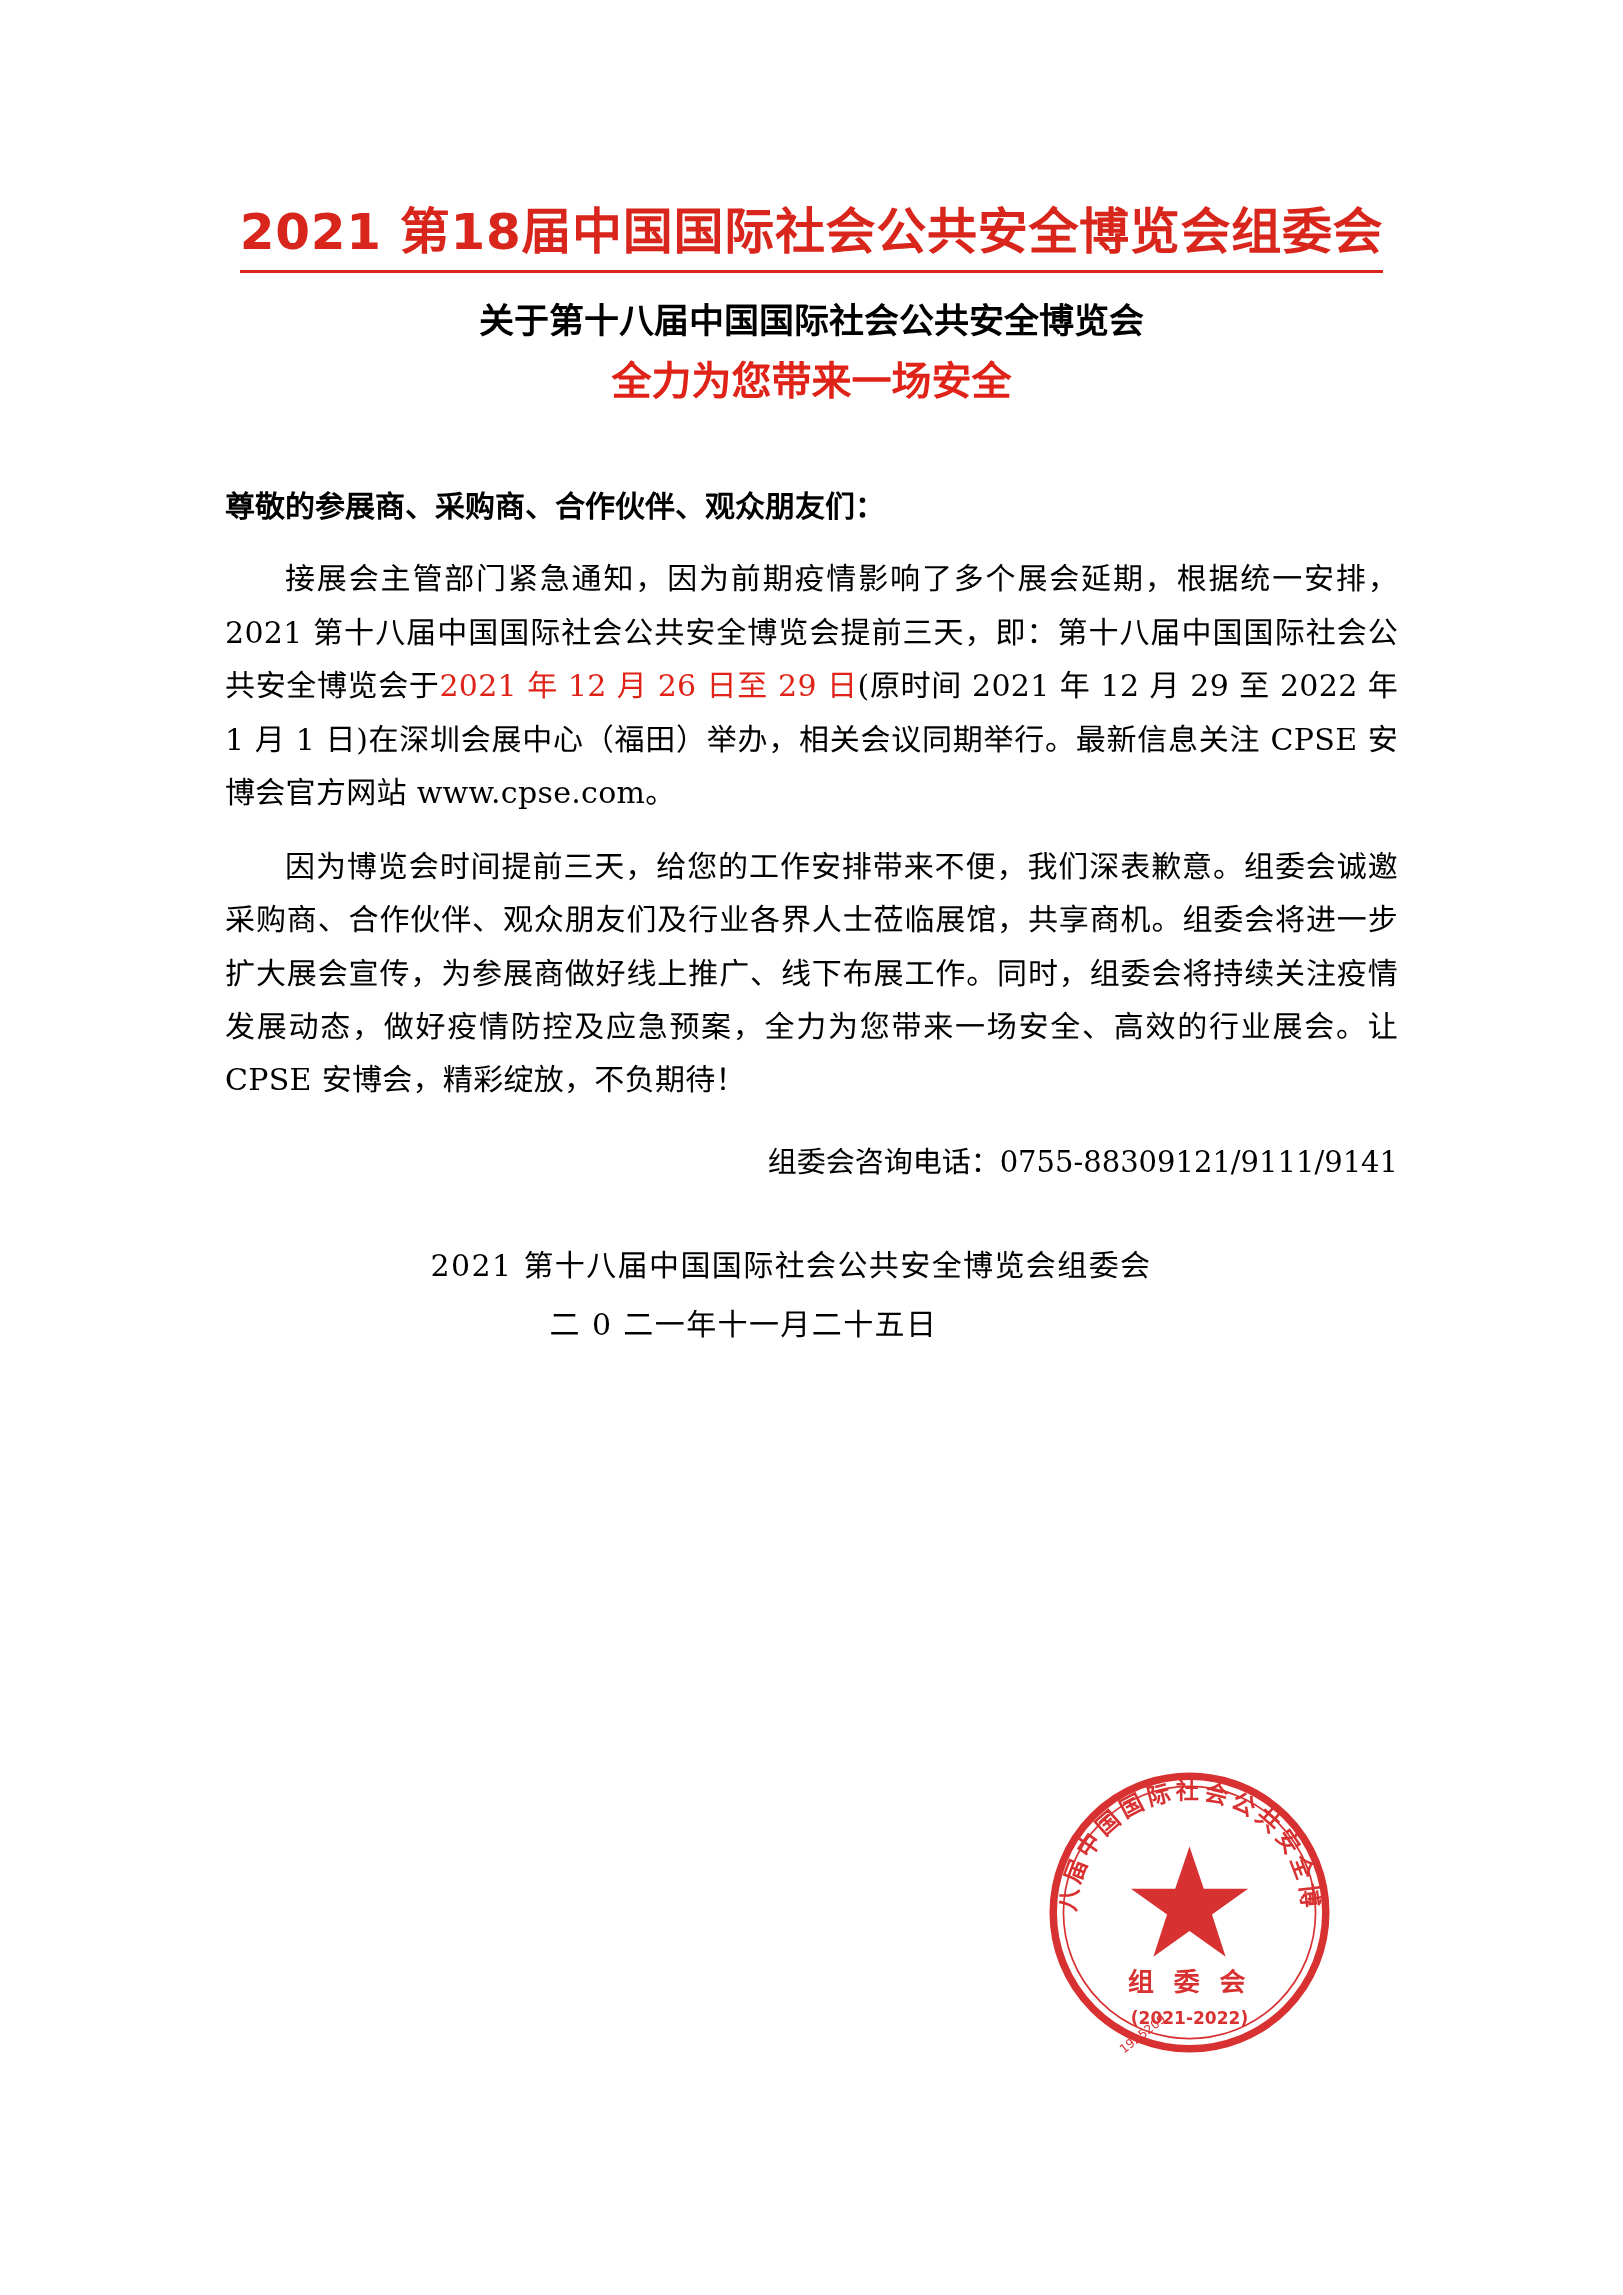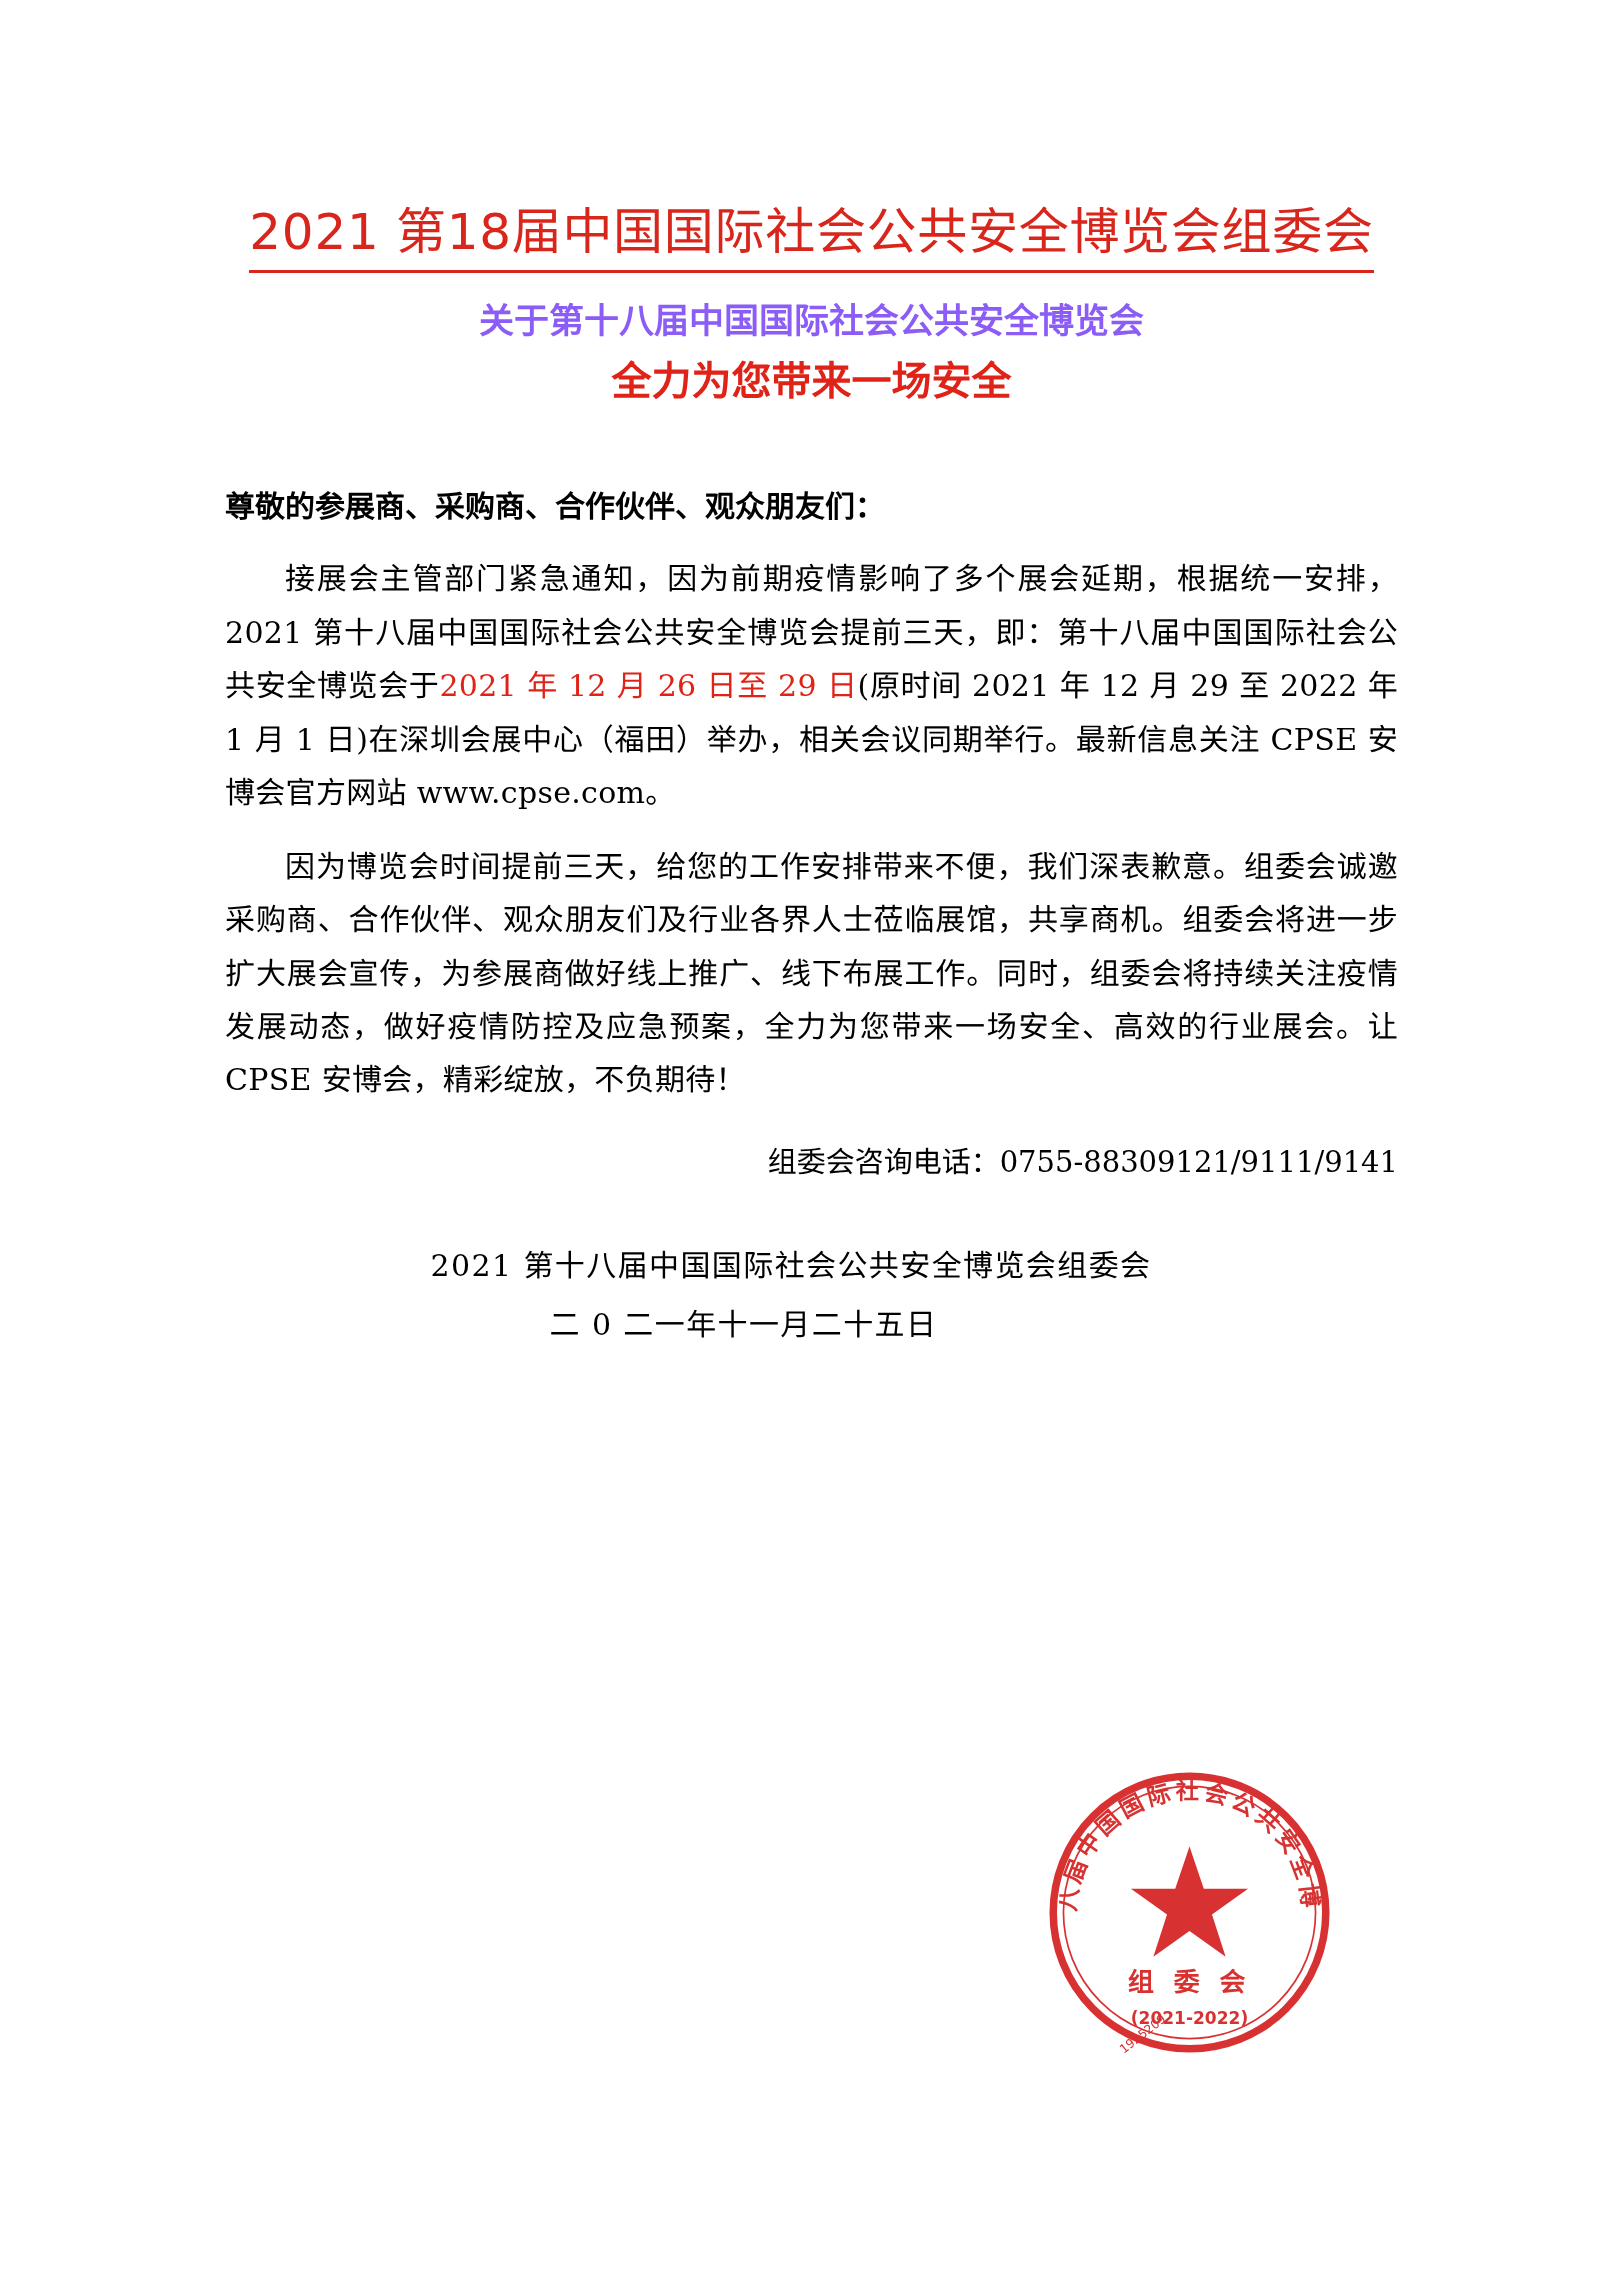--- a/index.html
+++ b/index.html
@@ -21,32 +21,32 @@
     overflow: hidden;
   }
 
   
   .doc-header {
     text-align: center;
   }
   .header-title {
     color: #d9261c;
     font-family: "DejaVu Sans", "Liberation Sans", sans-serif;
-    font-weight: 400;
+    font-weight: 700;
     font-size: 50px;
     letter-spacing: 0.7px;
     line-height: 1.1;
     display: inline-block;
     padding-bottom: 9.5px;
     border-bottom: 3.4px solid #d9261c;
     white-space: nowrap;
   }
   .subtitle-line1 {
     margin-top: 26px;
-    color: #8b5cf6;
+    color: #000000;
     font-family: "DejaVu Serif", "Liberation Serif", serif;
     font-weight: 700;
     font-size: 35px;
     line-height: 1.25;
   }
   .subtitle-line2 {
     margin-top: 13.6px;
     color: #e02318;
     font-family: "DejaVu Serif", "Liberation Serif", serif;
     font-weight: 700;

